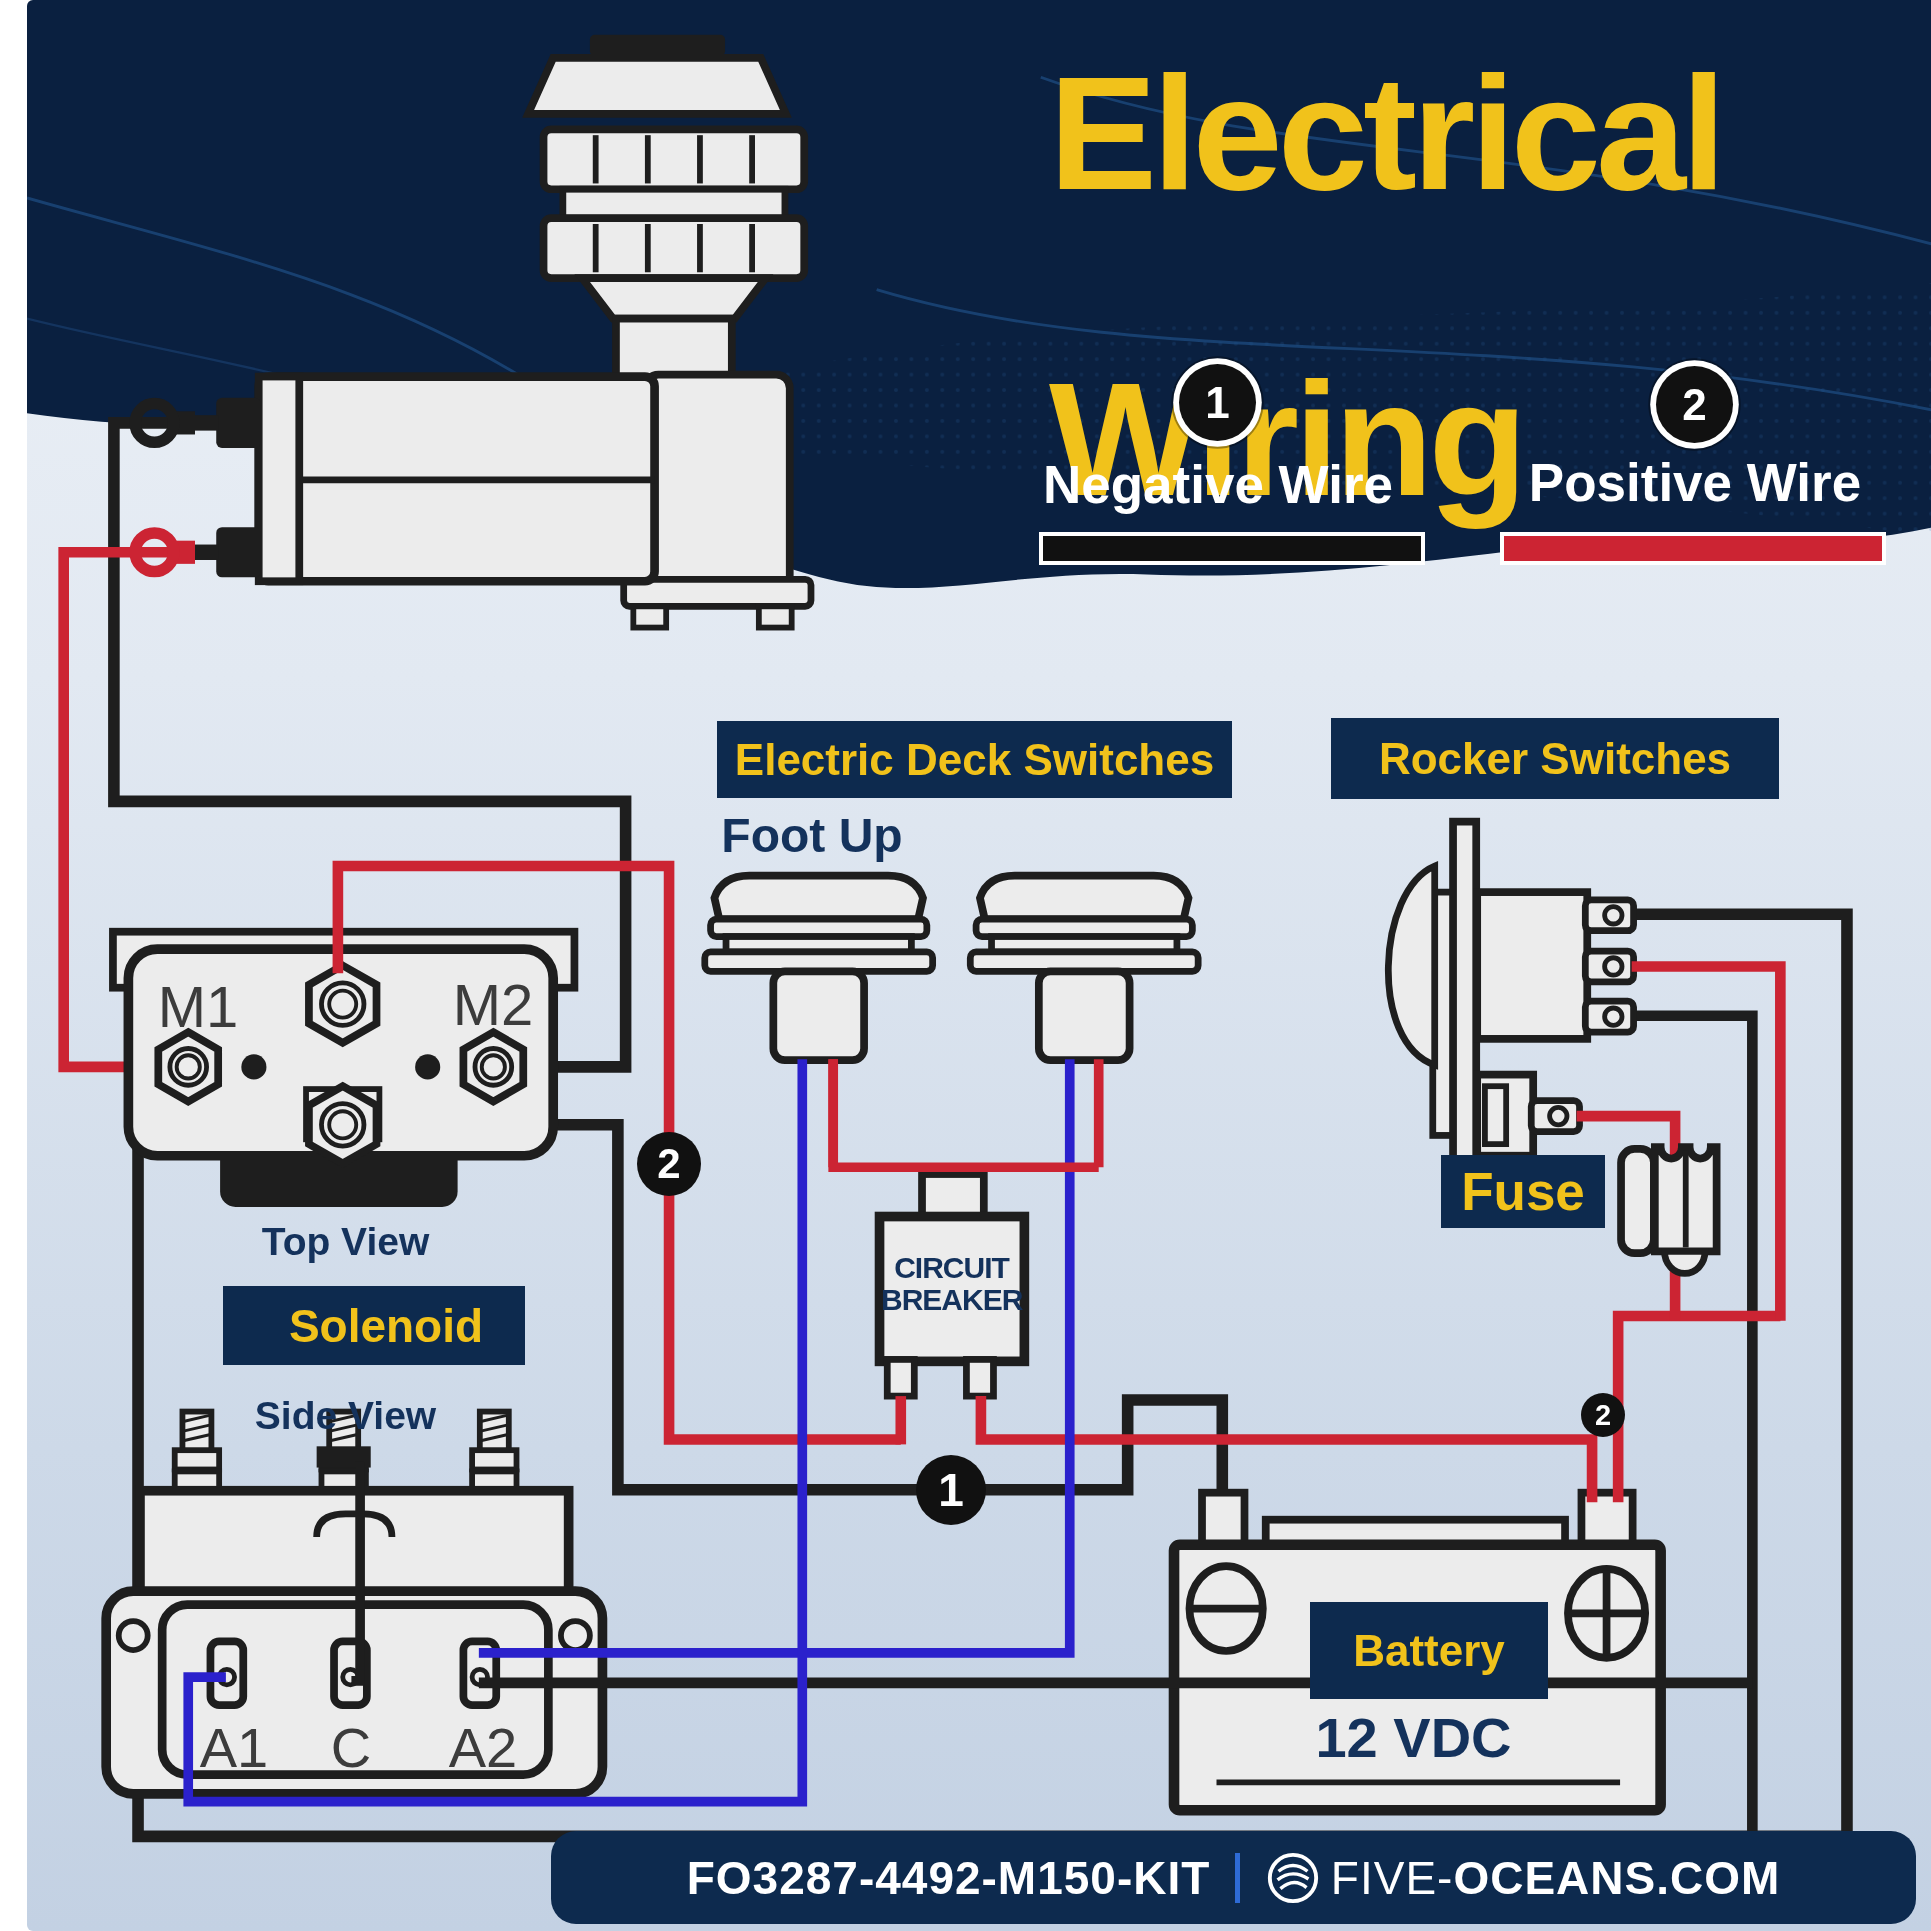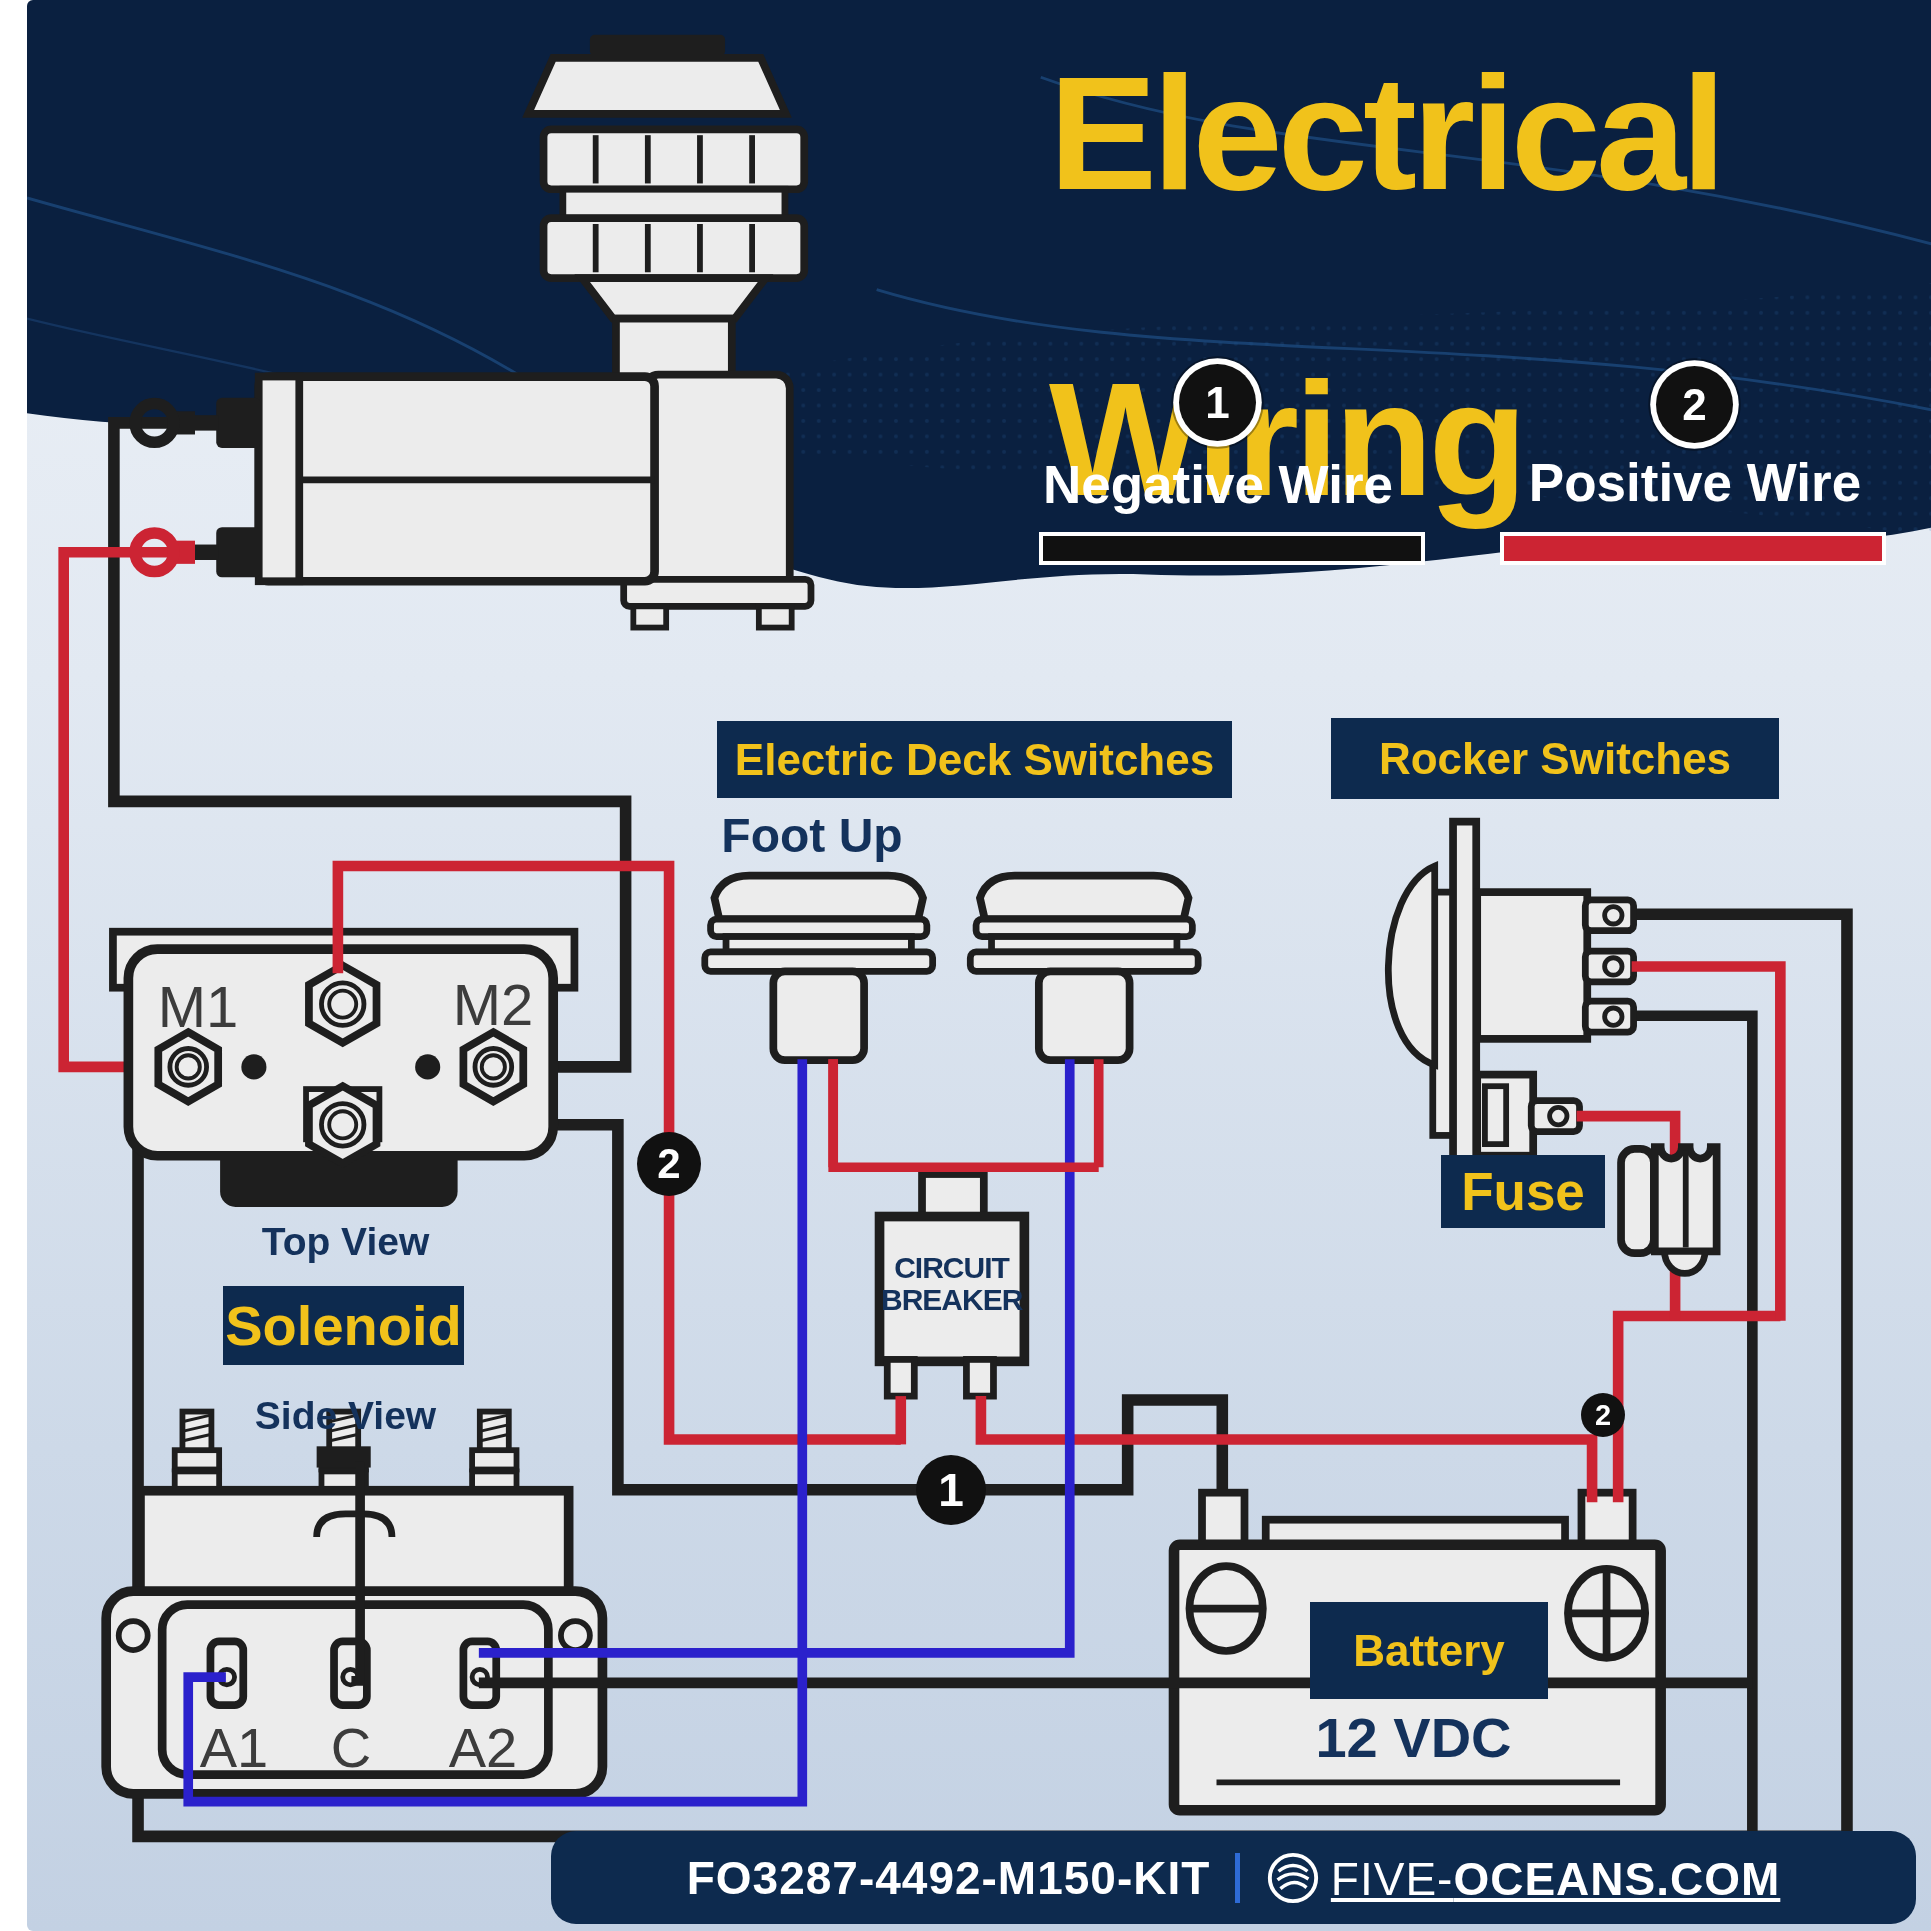--- a/index.html
+++ b/index.html
@@ -11,21 +11,21 @@
   .badge{position:absolute;background:#111;color:#fff;border-radius:50%;display:flex;align-items:center;justify-content:center;font-weight:700;}
   .badge.ring{box-shadow:0 0 0 5.8px #fff, 0 0 0 7.7px rgba(0,0,0,.35);}
   .term-lbl{position:absolute;color:#3c3c3c;font-weight:400;text-align:center;}
   .legend-bar{position:absolute;border:4.8px solid #fff;height:25px;width:378px;}
   .title{position:absolute;left:1022px;top:56px;color:#f1c21b;font-weight:700;font-size:162px;line-height:153px;letter-spacing:-4.8px;white-space:pre-line;}
   .legend-lbl{position:absolute;color:#fff;font-weight:700;font-size:53px;text-align:center;width:406px;}
   .footer{position:absolute;left:524px;top:1831px;width:1365px;height:93px;background:#0d2a4e;border-radius:25px;
           display:flex;align-items:center;justify-content:center;gap:25px;color:#fff;}
   .footer .part{font-size:46px;font-weight:700;letter-spacing:1px;}
   .footer .divider{width:4.8px;height:50px;background:#2e6bd6;}
-  .footer .brand{font-size:46px;letter-spacing:1px;display:flex;align-items:flex-end;gap:9.7px;text-decoration:underline;}
+  .footer .brand{font-size:46px;letter-spacing:1px;display:flex;align-items:center;gap:9.7px;}
   .footer .brand .light{font-weight:400;}
   .footer .brand .bold{font-weight:700;}
   .cb-text{position:absolute;left:854px;top:1252px;width:141px;text-align:center;color:#14325c;font-weight:700;font-size:30px;line-height:32px;letter-spacing:-1px;}
 </style>
 </head>
 <body>
 
 <div class="canvas">
 
   <svg class="abs" style="left:0;top:0" width="1931" height="1931" viewBox="0 0 2000 2000">
@@ -258,21 +258,21 @@
   <div class="legend-bar" style="left:1473px;top:532px;background:#cc2433;"></div>
 
   <div class="navy-box" style="left:690px;top:721px;width:515px;height:77px;font-size:44px;">Electric Deck Switches</div>
   <div class="lbl" style="left:681px;top:811px;width:208px;font-size:48px;">Foot Up</div>
 
   <div class="navy-box" style="left:1304px;top:718px;width:448px;height:81px;font-size:44px;">Rocker Switches</div>
 
   <div class="navy-box" style="left:1414px;top:1155px;width:164px;height:73px;font-size:53px;">Fuse</div>
 
   <div class="lbl" style="left:198px;top:1222px;width:241px;font-size:39px;">Top View</div>
-  <div class="navy-box" style="left:196px;top:1286px;width:241px;height:79px;font-size:56px;">Solenoid</div>
+  <div class="navy-box" style="left:196px;top:1286px;width:278px;height:79px;font-size:46px;padding-left:24px;">Solenoid</div>
   <div class="lbl" style="left:198px;top:1396px;width:241px;font-size:39px;">Side View</div>
 
   <div class="term-lbl" style="left:113px;top:973px;width:116px;font-size:58px;">M1</div>
   <div class="term-lbl" style="left:408px;top:971px;width:116px;font-size:58px;">M2</div>
 
   <div class="term-lbl" style="left:149px;top:1715px;width:116px;font-size:56px;">A1</div>
   <div class="term-lbl" style="left:266px;top:1715px;width:116px;font-size:56px;">C</div>
   <div class="term-lbl" style="left:398px;top:1715px;width:116px;font-size:56px;">A2</div>
 
   <div class="cb-text">

